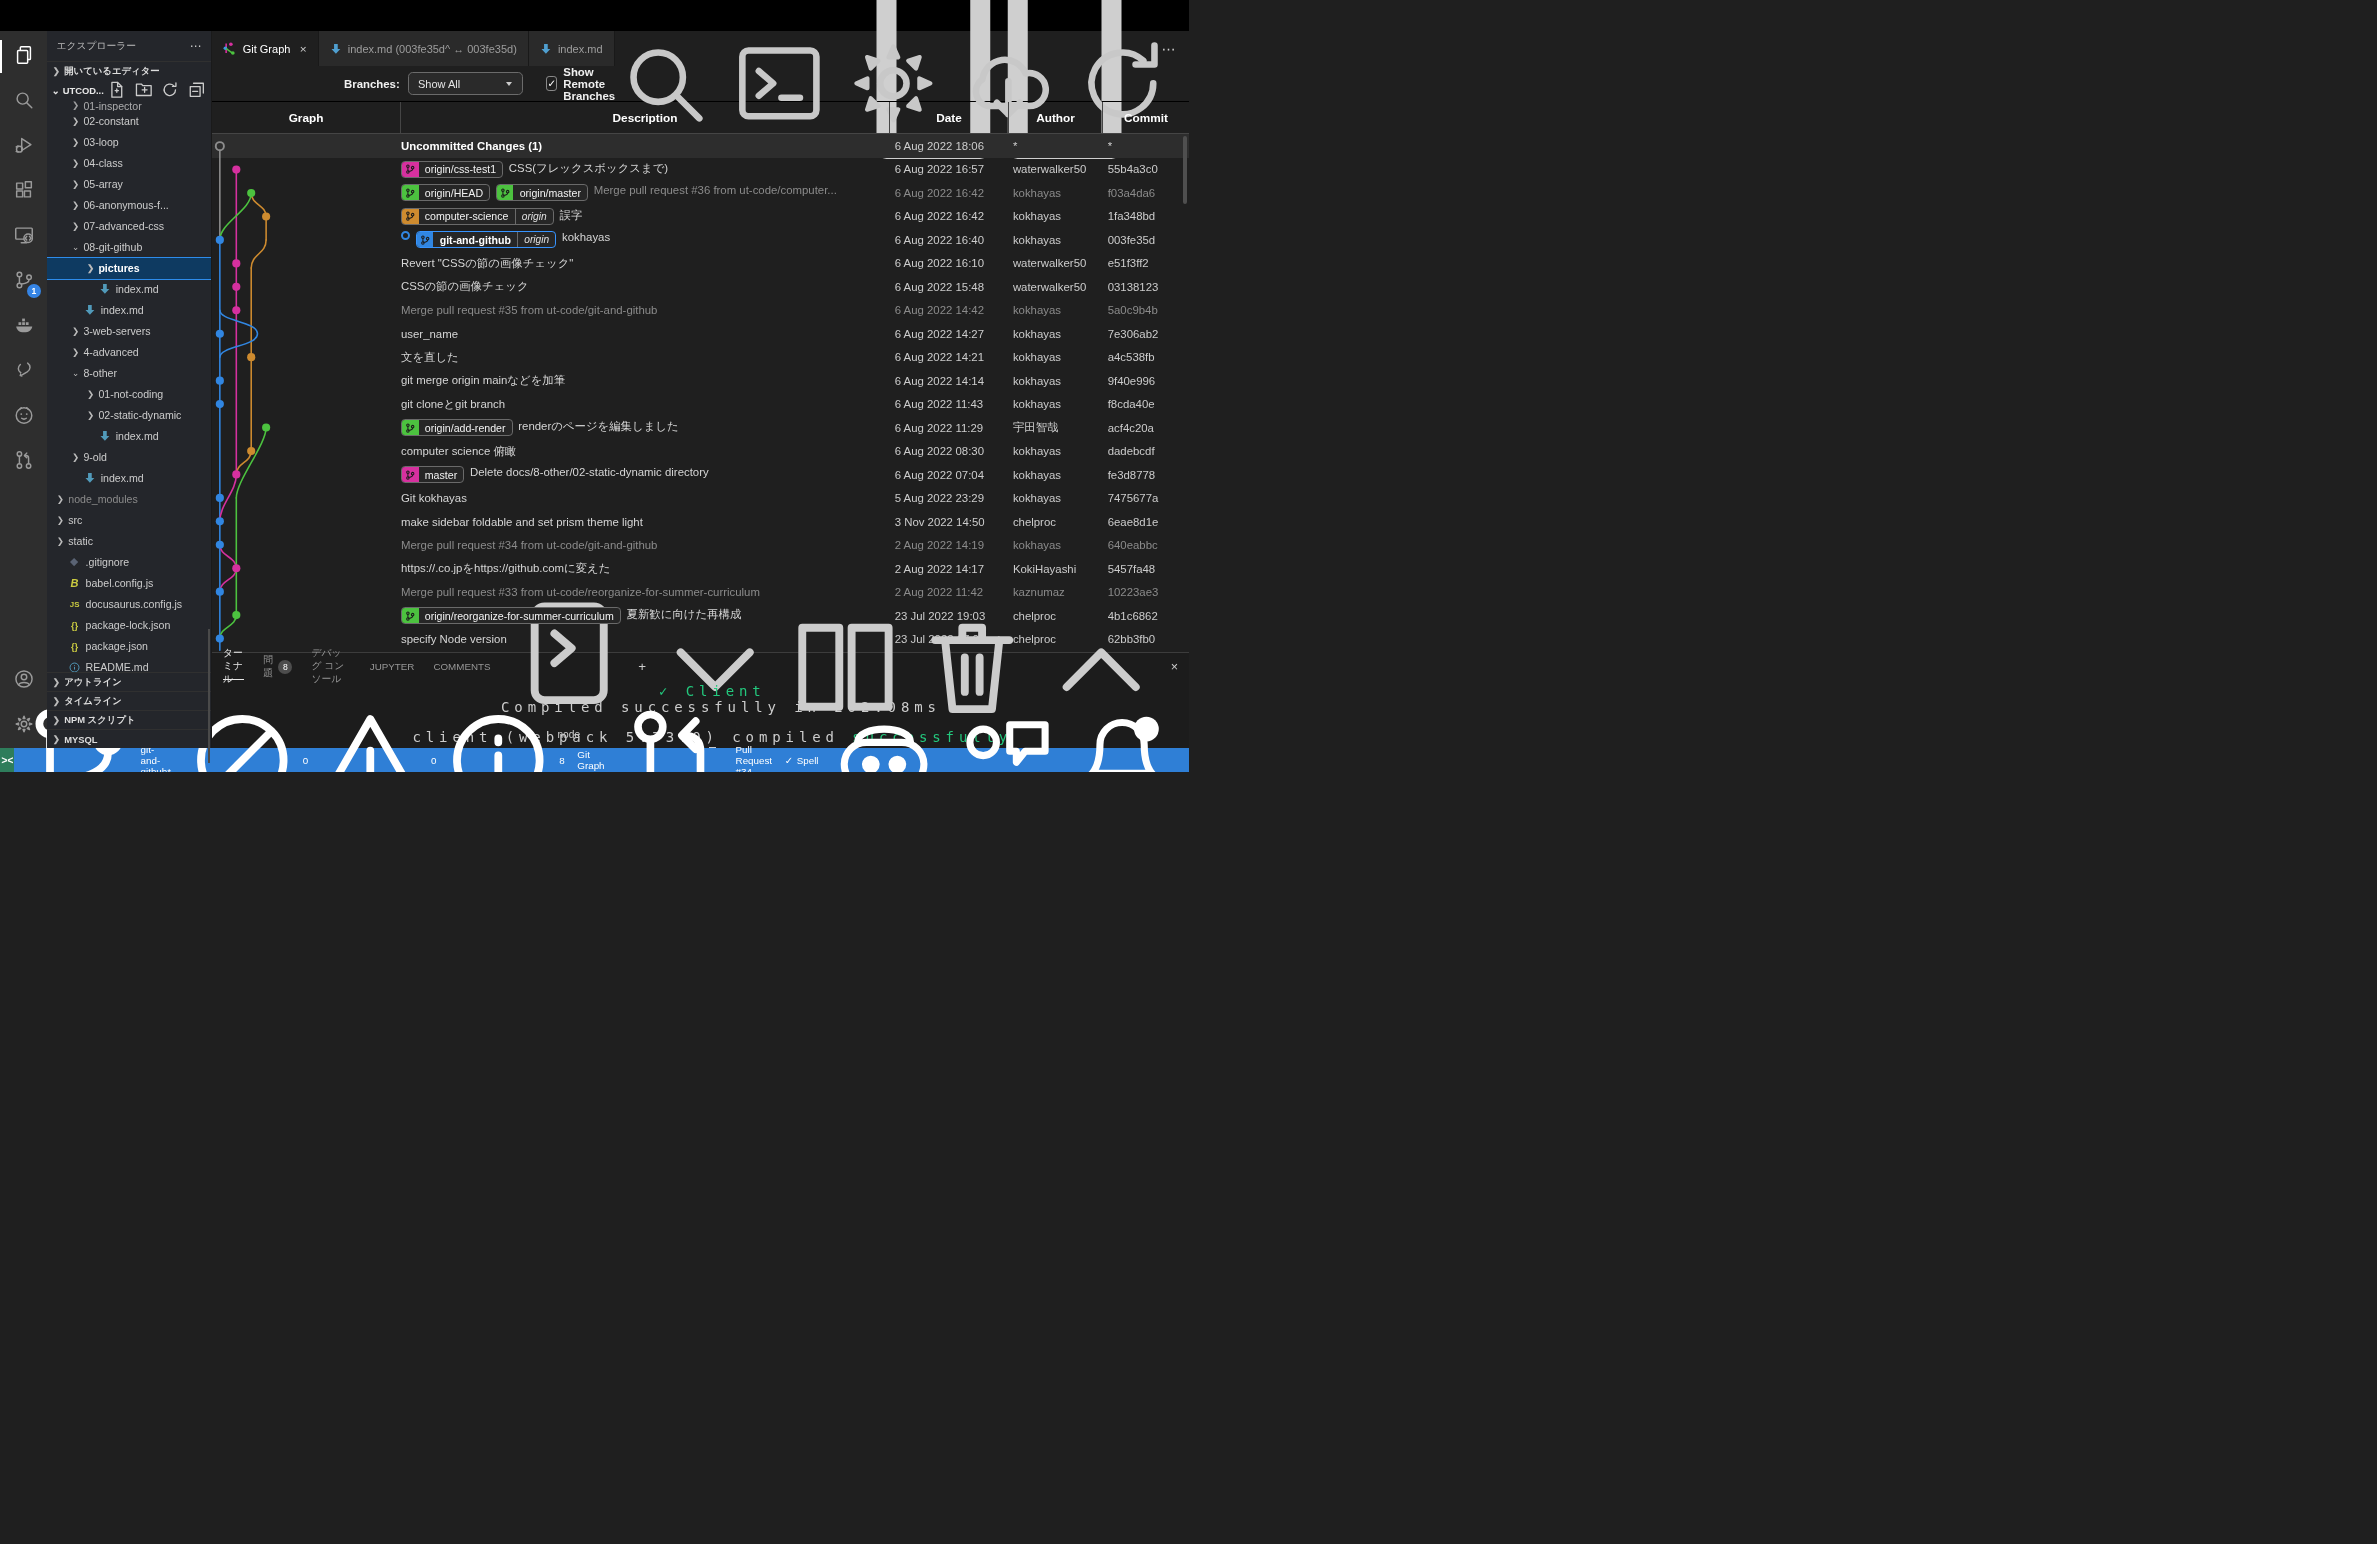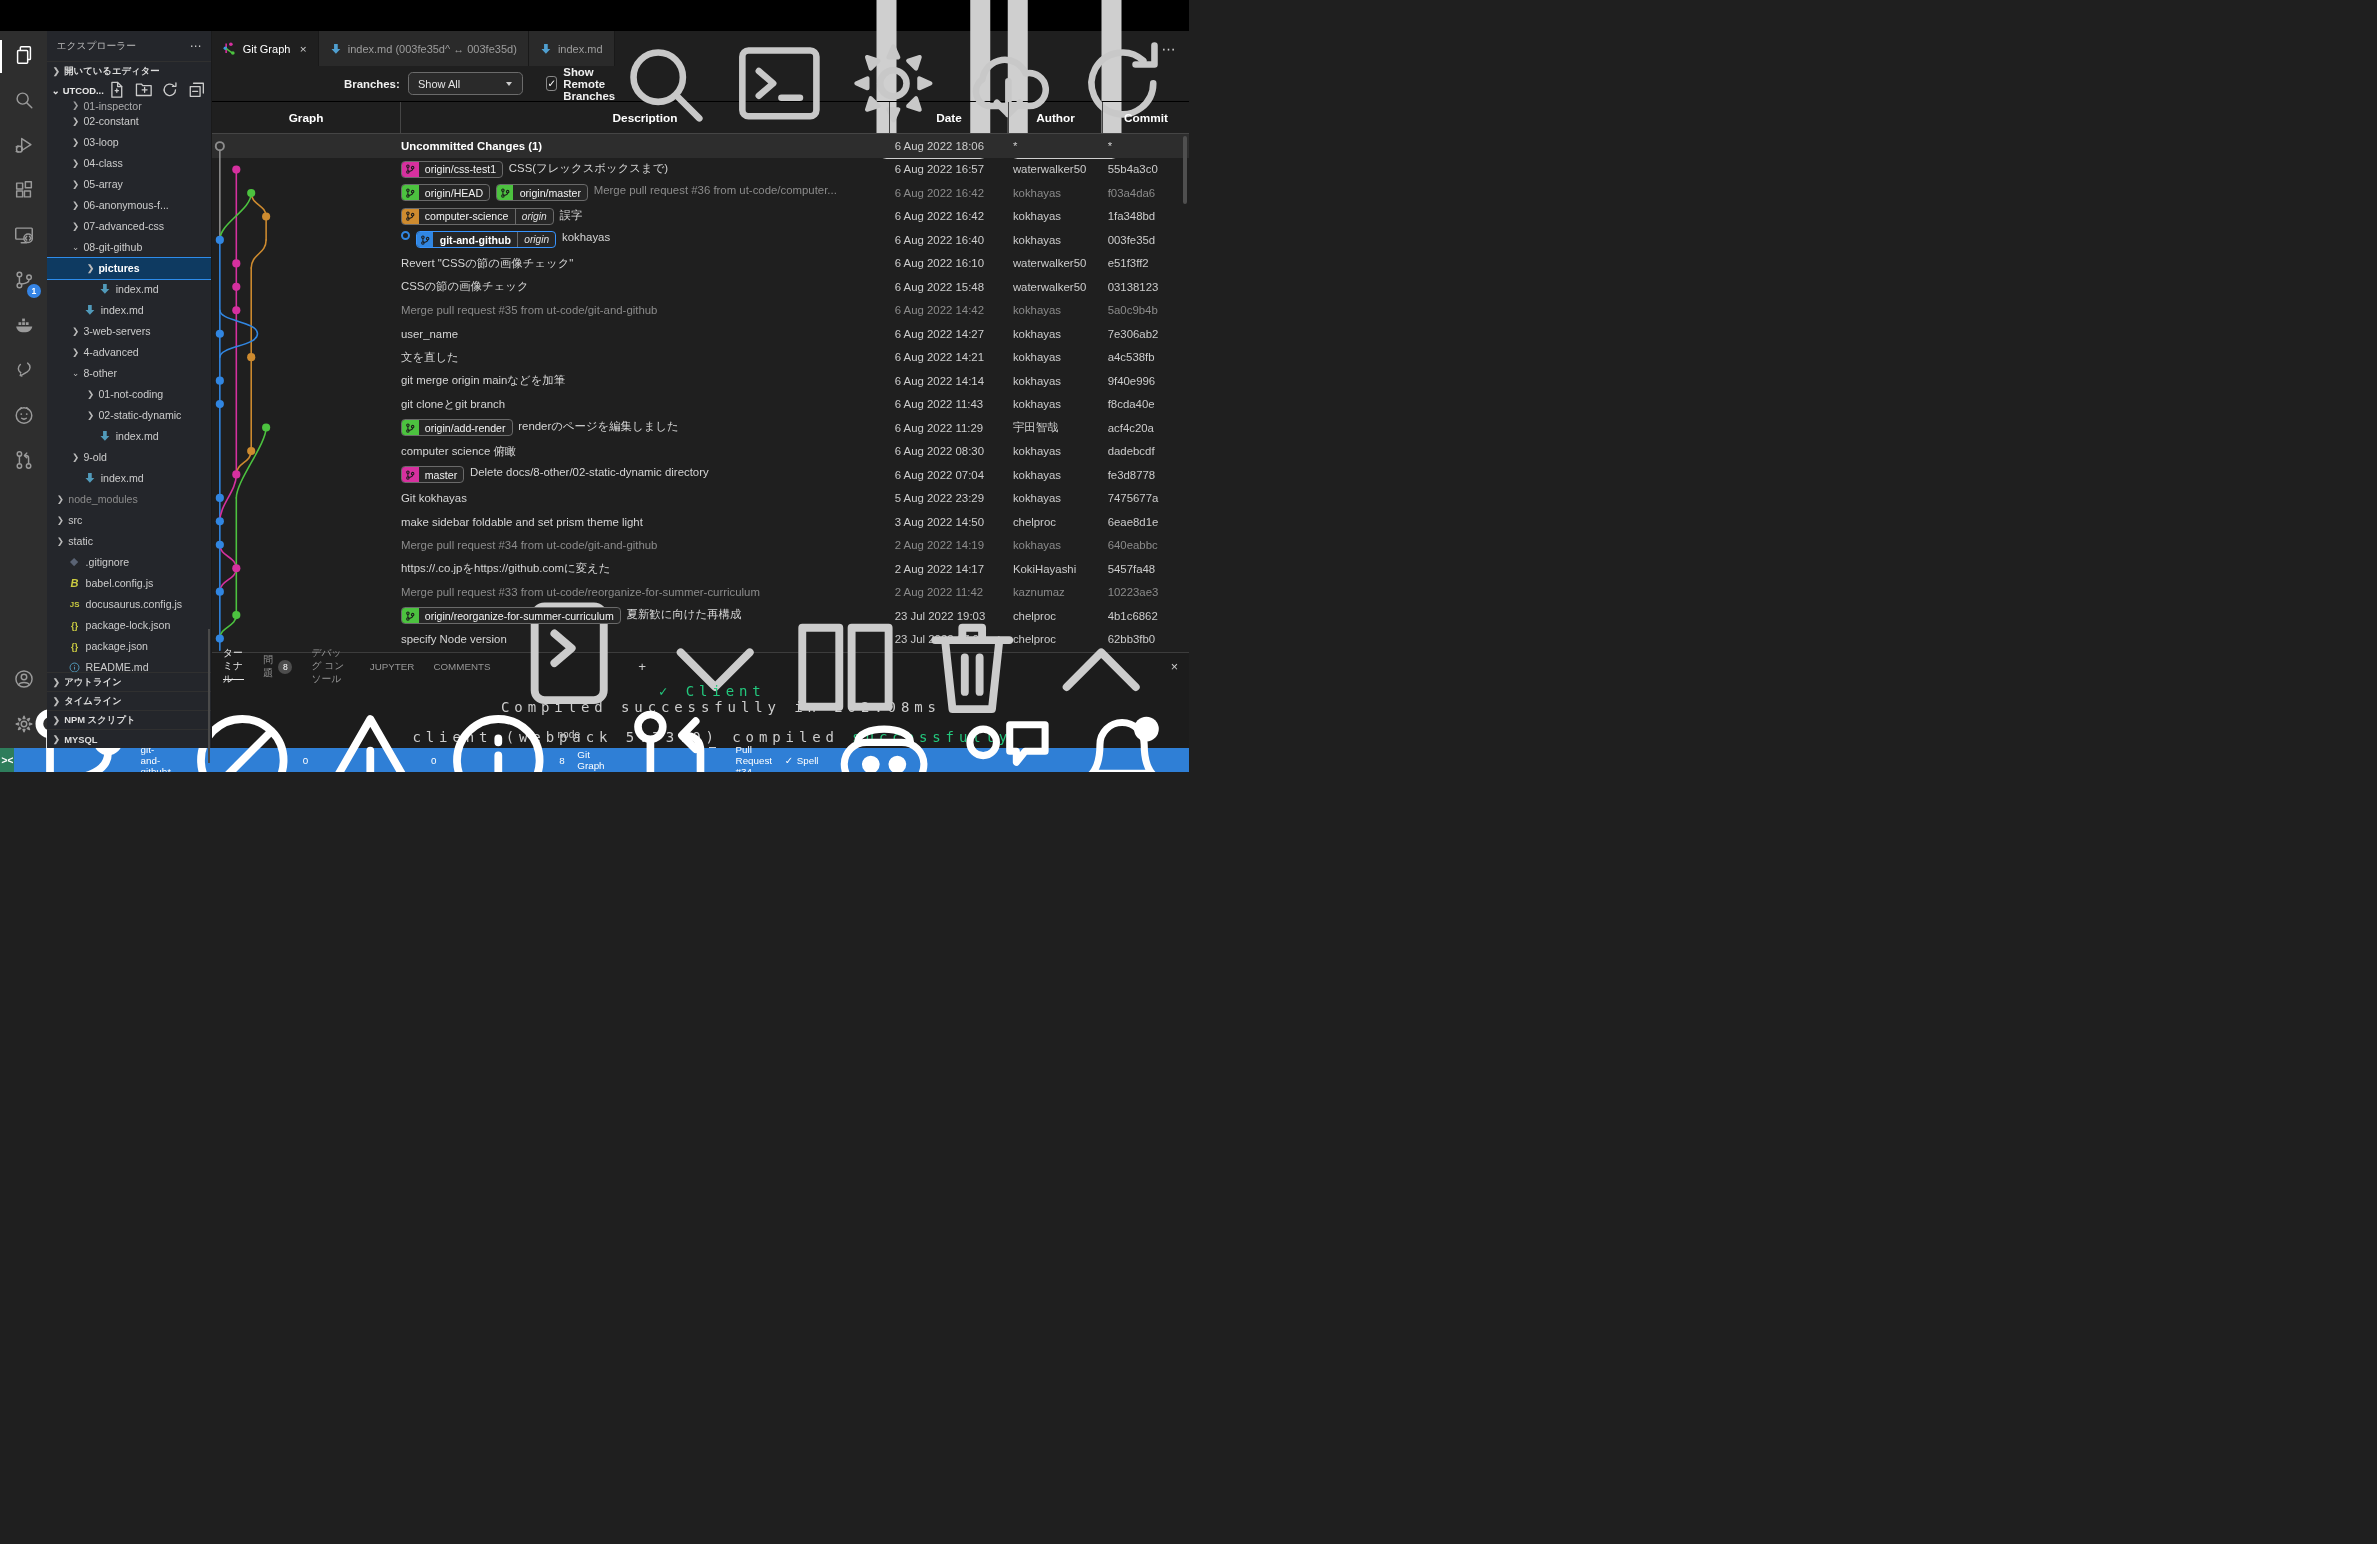--- a/index.html
+++ b/index.html
@@ -751,21 +751,21 @@
             </div>
             <div class="cell c-date">5 Aug 2022 23:29</div>
             <div class="cell c-author">kokhayas</div>
             <div class="cell c-commit">7475677a</div>
           </div>
           <div class="gg-row">
             <div class="cell c-graph"></div>
             <div class="cell c-desc">
               <span class="msg">make sidebar foldable and set prism theme light</span>
             </div>
-            <div class="cell c-date">3 Aug 2022 14:50</div>
+            <div class="cell c-date">3 Nov 2022 14:50</div>
             <div class="cell c-author">chelproc</div>
             <div class="cell c-commit">6eae8d1e</div>
           </div>
           <div class="gg-row">
             <div class="cell c-graph"></div>
             <div class="cell c-desc">
               <span class="msg dimtxt">Merge pull request #34 from ut-code/git-and-github</span>
             </div>
             <div class="cell c-date dimtxt">2 Aug 2022 14:19</div>
             <div class="cell c-author dimtxt">kokhayas</div>

